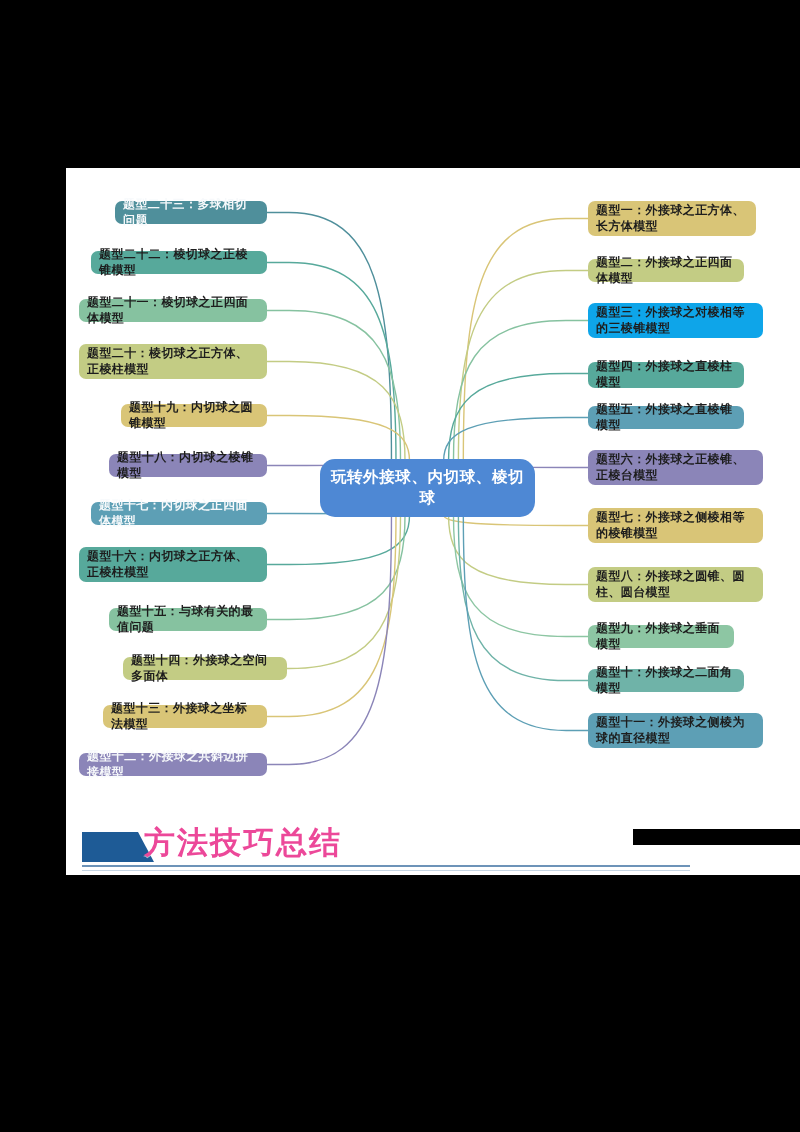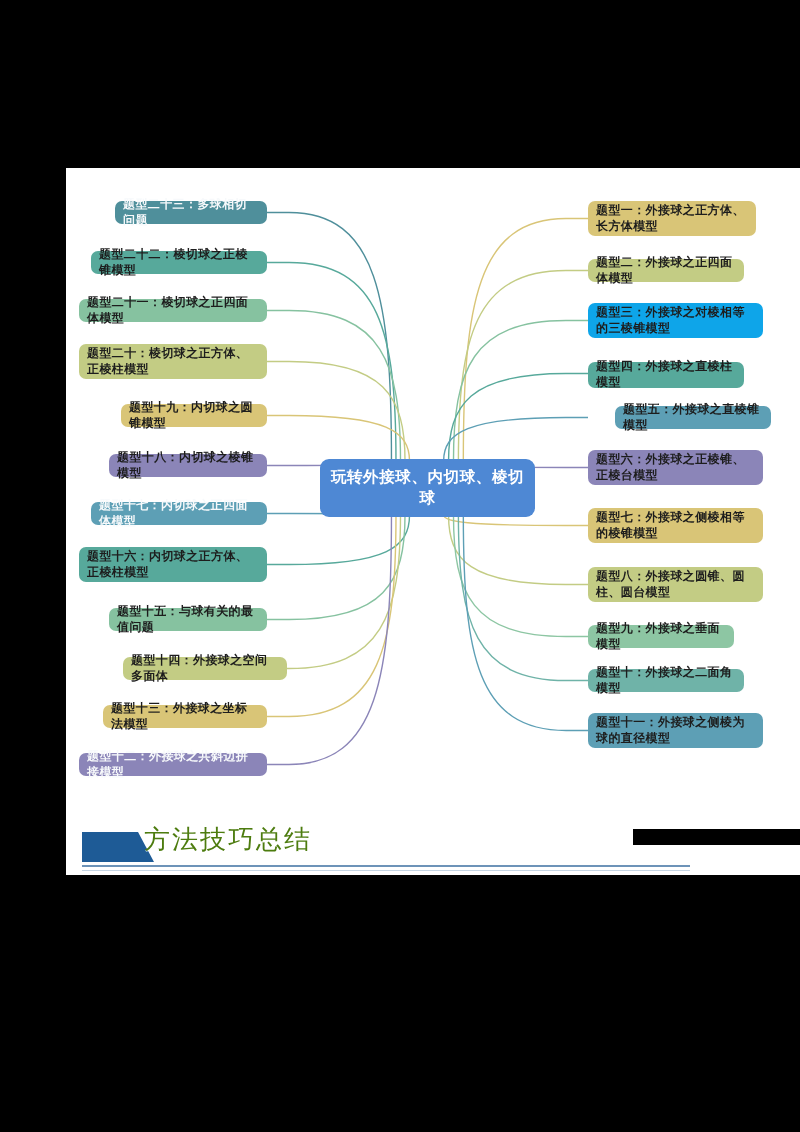--- a/index.html
+++ b/index.html
@@ -16,34 +16,34 @@
   svg.links{position:absolute;left:0;top:0;width:734px;height:707px;overflow:visible;}
 
   .node{
     position:absolute;box-sizing:border-box;border-radius:7px;
     font-weight:bold;line-height:1.32;letter-spacing:.4px;
     display:flex;align-items:center;
     padding:4px 8px;color:#1d1d1d;font-size:12px;
   }
   .node.light{color:#f7f9fb;}
   .center-node{
-    position:absolute;box-sizing:border-box;border-radius:9px;
+    position:absolute;box-sizing:border-box;border-radius:15px;
     background:#4e88d4;color:#fff;font-size:15.5px;font-weight:bold;
     display:flex;align-items:center;justify-content:center;text-align:center;
     line-height:1.35;letter-spacing:.6px;padding:6px 10px;
   }
   #footer{position:absolute;left:0;top:650px;width:734px;height:60px;}
   .trap{
     position:absolute;left:16px;top:14px;width:0;height:0;
     border-left:0 solid transparent;border-bottom:30px solid #1e5b96;
     border-right:16px solid transparent;width:56px;
   }
   .footer-title{
-    position:absolute;left:78px;top:4px;font-size:26px;font-weight:normal;
-    color:#4d7c0f;letter-spacing:2px;font-family:"DejaVu Serif","Liberation Serif",serif;
+    position:absolute;left:78px;top:4px;font-size:31px;font-weight:bold;
+    color:#ec4899;letter-spacing:2px;font-family:"DejaVu Serif","Liberation Serif",serif;
     text-shadow:0 1px 0 rgba(255,255,255,.6);
   }
   .rule1{position:absolute;left:16px;top:47px;width:608px;height:2px;background:#6d93b8;}
   .rule2{position:absolute;left:16px;top:52px;width:608px;height:1px;background:#c4d4e3;}
 </style>
 </head>
 <body>
 
 <div id="page">
   <div id="card">
@@ -118,21 +118,21 @@
         </div>
         <div class="node" style="left: 522px; top: 91px; width: 156px; height: 23px; background: rgb(195, 204, 132);">
           <span>题型二：外接球之正四面体模型</span>
         </div>
         <div class="node" style="left: 522px; top: 135px; width: 175px; height: 35px; background: #0ea5e9;">
           <span>题型三：外接球之对棱相等的三棱锥模型</span>
         </div>
         <div class="node" style="left: 522px; top: 194px; width: 156px; height: 26px; background: rgb(87, 169, 155);">
           <span>题型四：外接球之直棱柱模型</span>
         </div>
-        <div class="node" style="left: 522px; top: 238px; width: 156px; height: 23px; background: rgb(93, 159, 181); margin-left: 27px;">
+        <div class="node" style="left: 522px; top: 238px; width: 156px; height: 23px; background: rgb(93, 159, 181);">
           <span>题型五：外接球之直棱锥模型</span>
         </div>
         <div class="node" style="left: 522px; top: 282px; width: 175px; height: 35px; background: rgb(139, 133, 184);">
           <span>题型六：外接球之正棱锥、正棱台模型</span>
         </div>
         <div class="node" style="left: 522px; top: 340px; width: 175px; height: 35px; background: rgb(217, 197, 119);">
           <span>题型七：外接球之侧棱相等的棱锥模型</span>
         </div>
         <div class="node" style="left: 522px; top: 399px; width: 175px; height: 35px; background: rgb(195, 204, 132);">
           <span>题型八：外接球之圆锥、圆柱、圆台模型</span>

